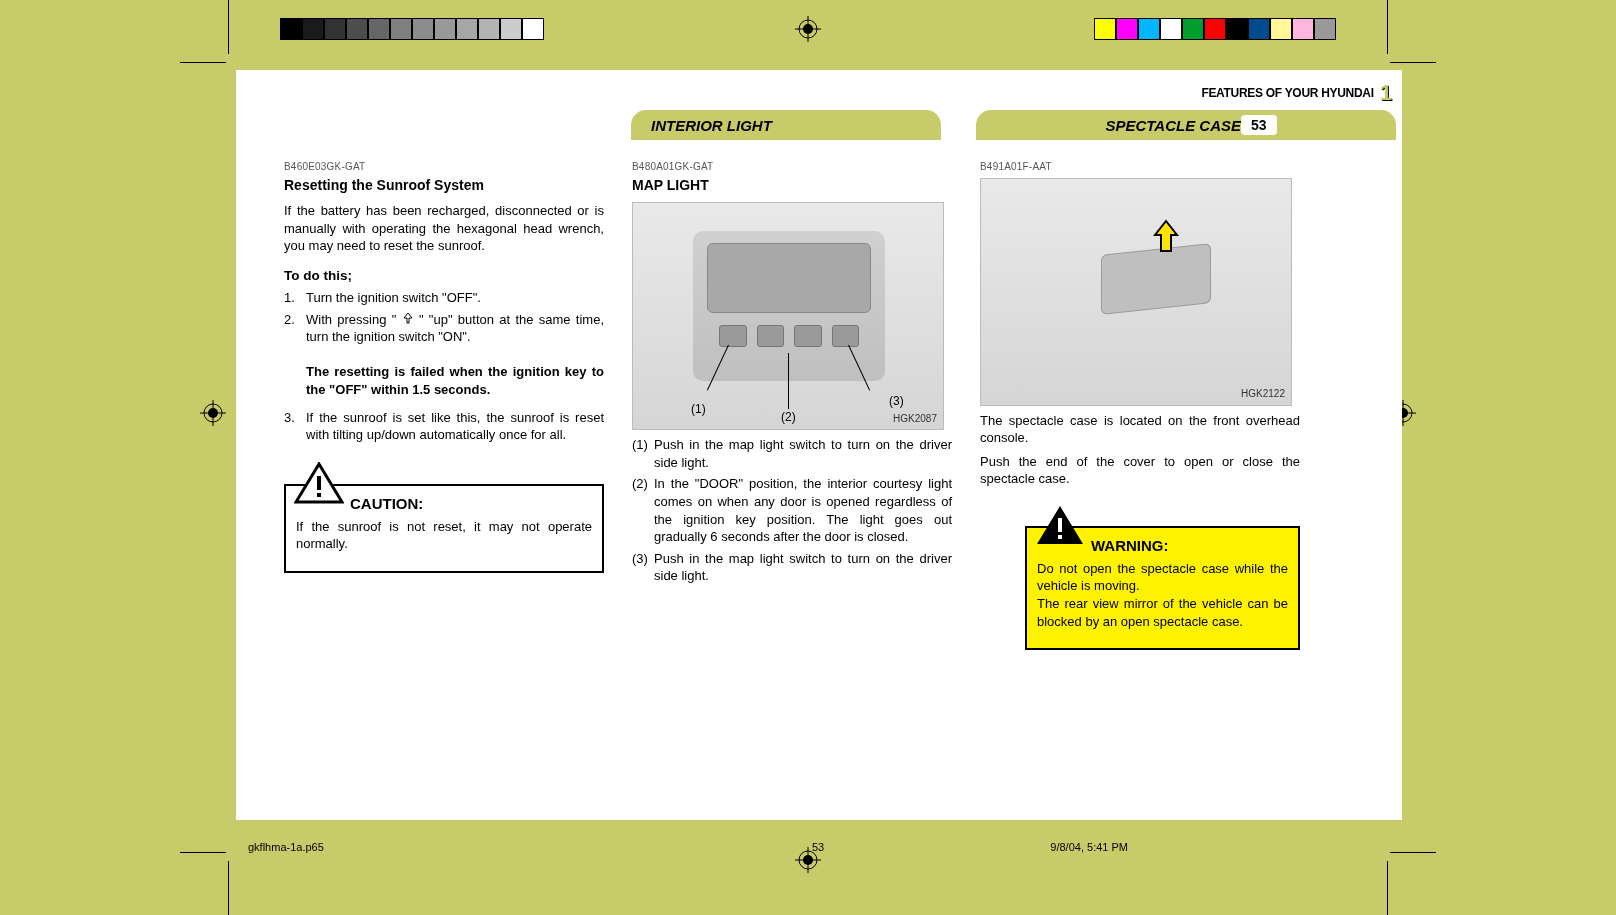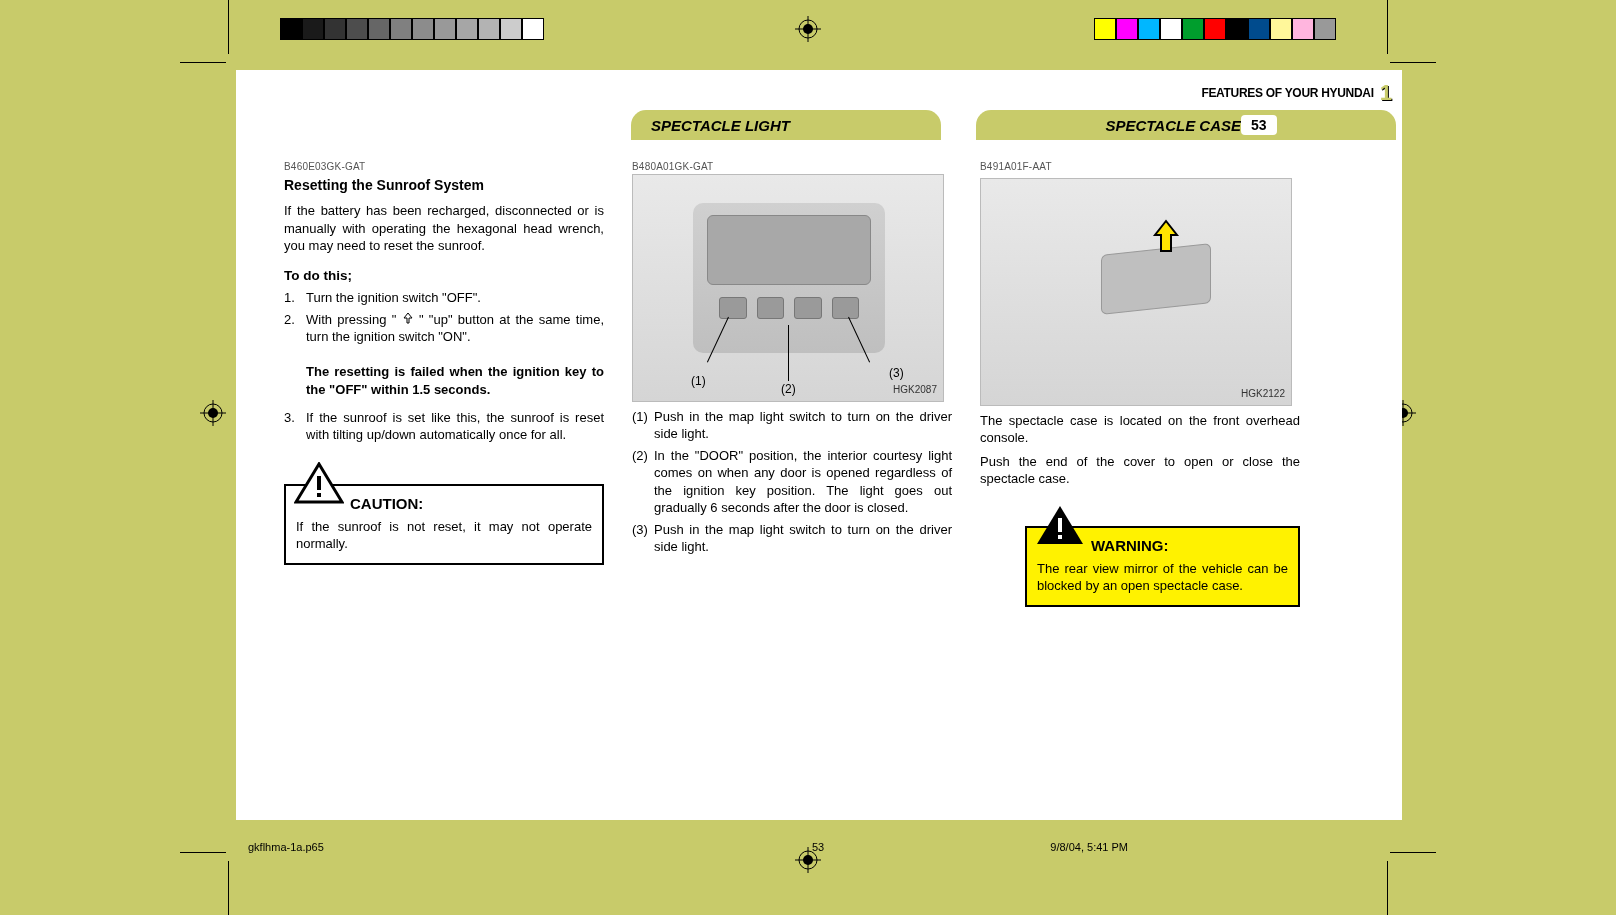--- a/index.html
+++ b/index.html
@@ -44,21 +44,21 @@
   .h3 { font-size: 13.5px; font-weight: bold; margin-top: 12px; margin-bottom: 4px; }
   p.body { text-align: justify; margin-bottom: 6px; }
   ol.steps { list-style: none; padding-left: 0; }
   ol.steps li { display: flex; text-align: justify; margin-bottom: 4px; }
   ol.steps li .num { width: 22px; flex: 0 0 22px; }
   ol.steps li .txt { flex: 1; }
   .bold { font-weight: bold; }
   .uparrow { display:inline-block; }
 
   
-  .notice { border: 2px solid #000; margin-top: 26px; padding: 10px 10px 10px 10px; position: relative; }
+  .notice { border: 2px solid #000; margin-top: 26px; padding: 10px 10px 18px 10px; position: relative; }
   .notice .tri { position: absolute; top: -24px; left: 8px; width: 50px; height: 44px; }
   .notice .label { font-weight: bold; font-size: 15px; margin-left: 54px; margin-top: -2px; margin-bottom: 4px; }
   .notice .ntext { font-size: 13px; font-weight: normal; text-align: justify; }
   .warning { background: #fff200; margin-left: 45px; }
 
   
   .fig { width: 312px; height: 228px; background: linear-gradient(#e9e9e9, #d5d5d5); border: 1px solid #bbb; position: relative; margin-bottom: 6px; }
   .fig .codebr { position:absolute; right:6px; bottom:4px; font-size:10px; color:#333; }
   .fig1 .console { position:absolute; left:60px; top:28px; width:192px; height:150px; background: linear-gradient(#d0d0d0,#bfbfbf); border-radius: 10px; }
   .fig1 .panel  { position:absolute; left:74px; top:40px; width:164px; height:70px; background:#a8a8a8; border-radius:6px; border:1px solid #888; }
@@ -148,21 +148,21 @@
   </div>
 
 <div class="page">
 
   <div class="hdr">
     <span class="breadcrumb">FEATURES OF YOUR HYUNDAI</span>
     <span class="chap">1</span>
   </div>
 
   <div class="pill pill2">
-    <span>SPECTACLE LIGHT</span>
+    <span>INTERIOR LIGHT</span>
   </div>
   <div class="pill pill3">
     <span>SPECTACLE CASE</span>
     <span class="pagenum">53</span>
   </div>
 
   <div class="col col1">
     <div class="code">B460E03GK-GAT</div>
     <div class="h2">Resetting the Sunroof System</div>
     <p class="body">If the battery has been recharged, disconnected or is manually with operating the hexagonal head wrench, you may need to reset the sunroof.</p>
@@ -201,20 +201,21 @@
             <rect x="23" y="31" width="4" height="4" fill="#000"></rect>
           </svg>
       </div>
       <div class="label">CAUTION:</div>
       <div class="ntext">If the sunroof is not reset, it may not operate normally.</div>
     </div>
   </div>
 
   <div class="col col2">
     <div class="code">B480A01GK-GAT</div>
+    <div class="h2">MAP LIGHT</div>
 
     <div class="fig fig1">
       <div class="console"></div>
       <div class="panel"></div>
       <div class="btnrow">
           <div class="b"></div>
           <div class="b"></div>
           <div class="b"></div>
           <div class="b"></div>
         </div>
@@ -261,20 +262,21 @@
 
     <div class="notice warning" style="margin-top:38px">
       <div class="tri">
         <svg viewBox="0 0 50 44">
             <path d="M25 2 L48 40 L2 40 Z" fill="#000"></path>
             <rect x="23" y="14" width="4" height="14" fill="#fff"></rect>
             <rect x="23" y="31" width="4" height="4" fill="#fff"></rect>
           </svg>
       </div>
       <div class="label">WARNING:</div>
+      <div class="ntext">Do not open the spectacle case while the vehicle is moving.</div>
       <div class="ntext">The rear view mirror of the vehicle can be blocked by an open spectacle case.</div>
     </div>
   </div>
 
 </div>
 
 <div class="footer">
   <span>gkflhma-1a.p65</span>
   <span class="mid">53</span>
   <span style="margin-left:auto; margin-right:260px">9/8/04, 5:41 PM</span>

